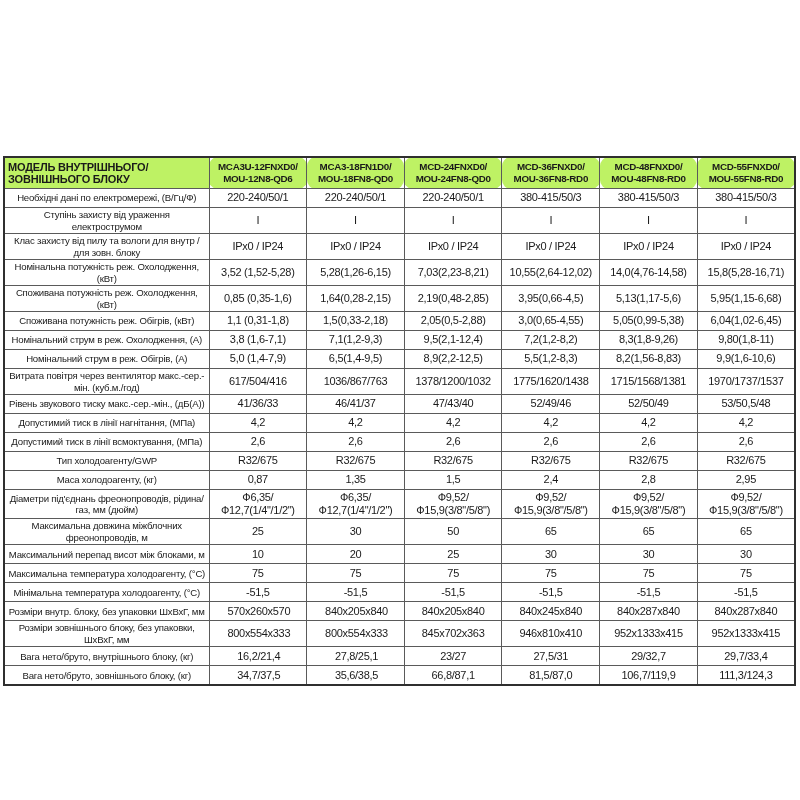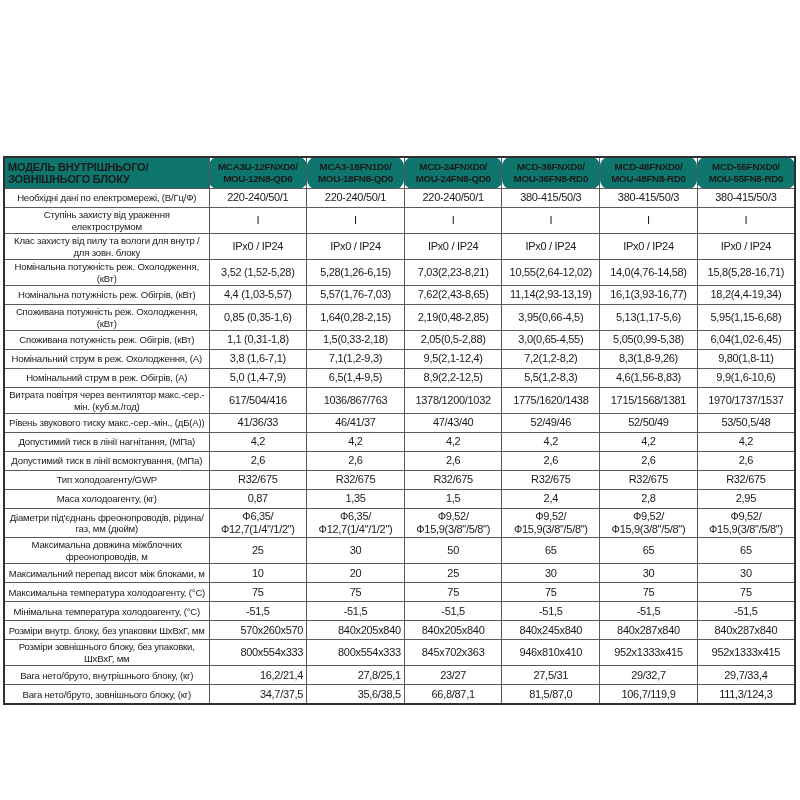--- a/index.html
+++ b/index.html
@@ -17,21 +17,21 @@
   }
   col.c-label{width:205px;}
   table.spec th, table.spec td{
     border:1px solid #5a5a5a;
     padding:1px 3px;
     vertical-align:middle;
     overflow:hidden;
   }
   
   thead th{
-    background:#0f766e;
+    background:#bef264;
     border-top:2px solid #2f2f2f;
     border-bottom:2px solid #2f2f2f;
     font-weight:bold;
     height:28px;
   }
   th.h-label{
     text-align:left;font-size:11px;padding-left:6px;letter-spacing:-0.2px;
   }
   th.h-model{
     text-align:center;font-size:9.8px;line-height:1.18;letter-spacing:-0.3px;border-radius:9px;
@@ -39,21 +39,21 @@
   
   td.r-label{
     text-align:center;font-weight:normal;font-size:9.6px;line-height:1.2;
     padding-left:6px;letter-spacing:-0.2px;height:16px;
   }
   td.r-val{
     text-align:center;font-size:11px;line-height:1.2;height:16px;
     white-space:pre-line;letter-spacing:-0.3px;
   }
   td.r-val.left{
-    text-align:right;padding-left:5px;
+    text-align:center;padding-left:5px;
   }
 </style>
 </head>
 <body>
 
 <div class="spec-wrap">
   <table class="spec">
     <colgroup>
       <col class="c-label">
       <col>
@@ -105,29 +105,20 @@
         <tr>
           <td class="r-label">Номінальна потужність реж. Охолодження, (кВт)</td>
           <td class="r-val">3,52 (1,52-5,28)</td>
           <td class="r-val">5,28(1,26-6,15)</td>
           <td class="r-val">7,03(2,23-8,21)</td>
           <td class="r-val">10,55(2,64-12,02)</td>
           <td class="r-val">14,0(4,76-14,58)</td>
           <td class="r-val">15,8(5,28-16,71)</td>
         </tr>
         <tr>
-          <td class="r-label">Номінальна потужність реж. Обігрів, (кВт)</td>
-          <td class="r-val">4,4 (1,03-5,57)</td>
-          <td class="r-val">5,57(1,76-7,03)</td>
-          <td class="r-val">7,62(2,43-8,65)</td>
-          <td class="r-val">11,14(2,93-13,19)</td>
-          <td class="r-val">16,1(3,93-16,77)</td>
-          <td class="r-val">18,2(4,4-19,34)</td>
-        </tr>
-        <tr>
           <td class="r-label">Споживана потужність реж. Охолодження, (кВт)</td>
           <td class="r-val">0,85 (0,35-1,6)</td>
           <td class="r-val">1,64(0,28-2,15)</td>
           <td class="r-val">2,19(0,48-2,85)</td>
           <td class="r-val">3,95(0,66-4,5)</td>
           <td class="r-val">5,13(1,17-5,6)</td>
           <td class="r-val">5,95(1,15-6,68)</td>
         </tr>
         <tr>
           <td class="r-label">Споживана потужність реж. Обігрів, (кВт)</td>
@@ -146,21 +137,21 @@
           <td class="r-val">7,2(1,2-8,2)</td>
           <td class="r-val">8,3(1,8-9,26)</td>
           <td class="r-val">9,80(1,8-11)</td>
         </tr>
         <tr>
           <td class="r-label">Номінальний струм в реж. Обігрів, (А)</td>
           <td class="r-val">5,0 (1,4-7,9)</td>
           <td class="r-val">6,5(1,4-9,5)</td>
           <td class="r-val">8,9(2,2-12,5)</td>
           <td class="r-val">5,5(1,2-8,3)</td>
-          <td class="r-val">4,6(1,56-8,83)</td>
+          <td class="r-val">8,2(1,56-8,83)</td>
           <td class="r-val">9,9(1,6-10,6)</td>
         </tr>
         <tr>
           <td class="r-label">Витрата повітря через вентилятор макс.-сер.-мін. (куб.м./год)</td>
           <td class="r-val">617/504/416</td>
           <td class="r-val">1036/867/763</td>
           <td class="r-val">1378/1200/1032</td>
           <td class="r-val">1775/1620/1438</td>
           <td class="r-val">1715/1568/1381</td>
           <td class="r-val">1970/1737/1537</td>

